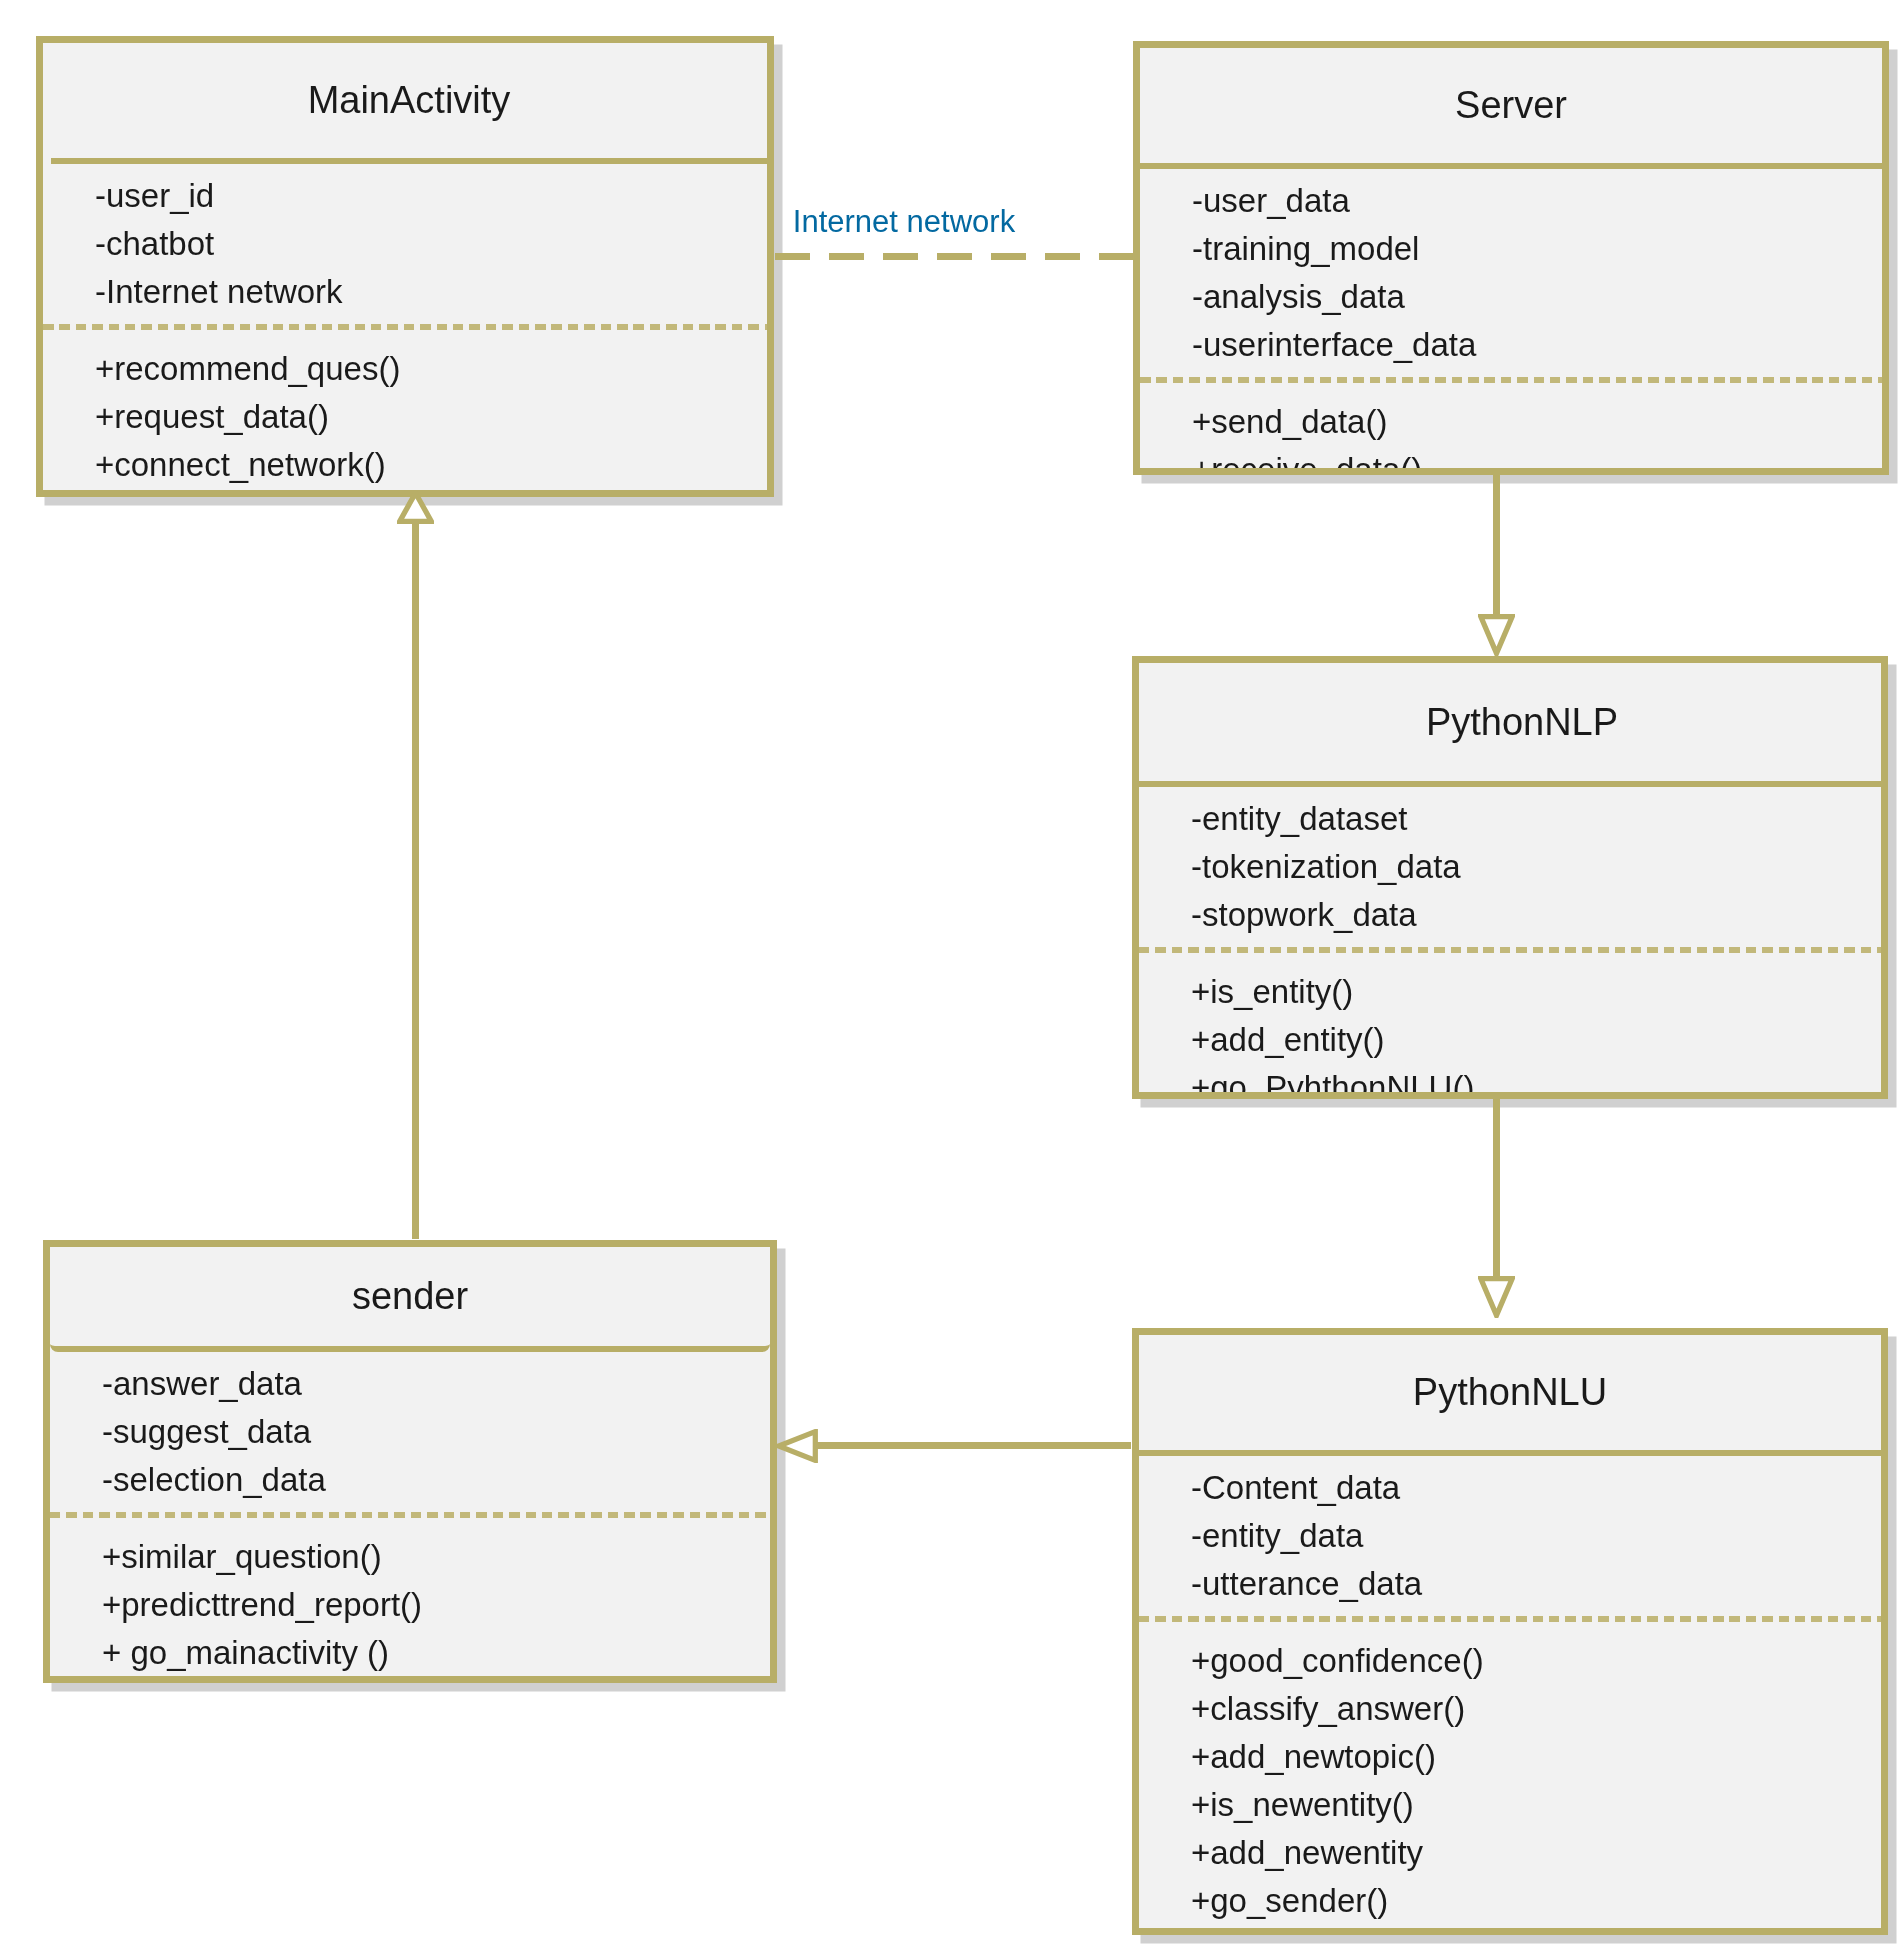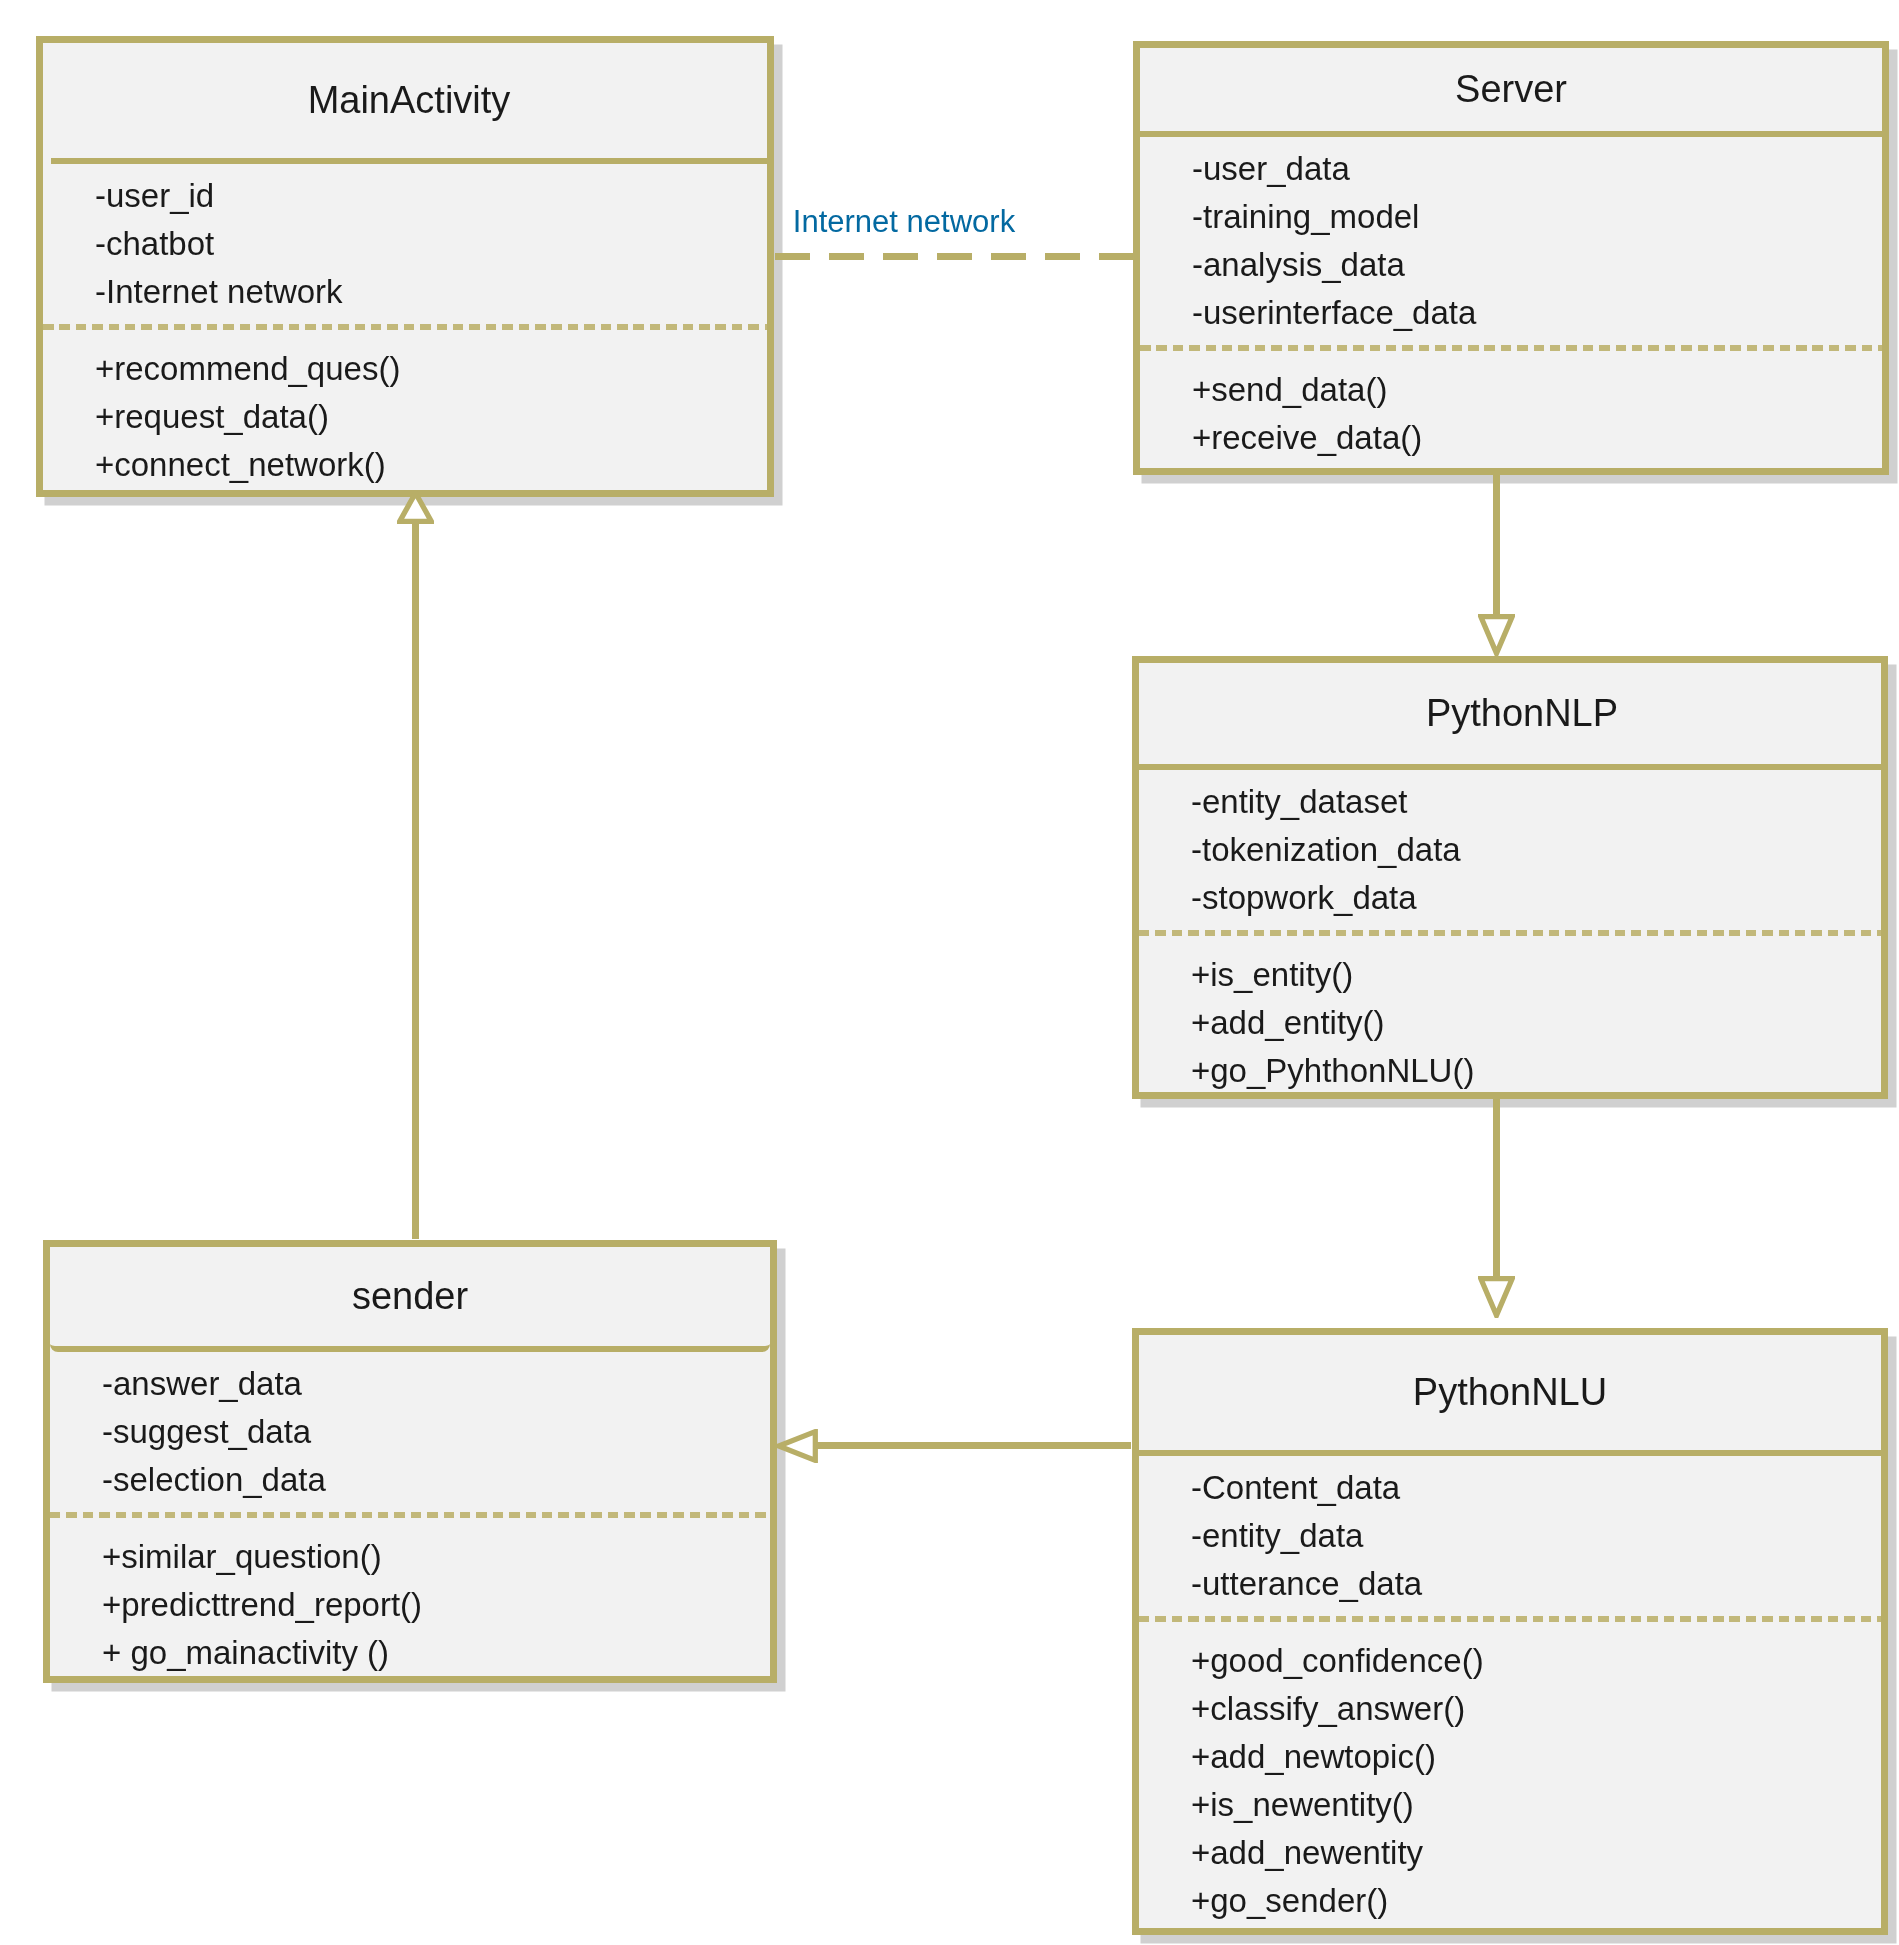--- a/index.html
+++ b/index.html
@@ -26,23 +26,23 @@
   .uml-row{font-size:33px;line-height:48px;white-space:pre;}
   .uml-dotted{
     height:5.9px;margin:7.9px 0;
     background:repeating-linear-gradient(90deg,#c2b87a 0 10.5px,rgba(0,0,0,0) 10.5px 16.4px);
   }
 
   
   #box-mainactivity{left:36px;top:36px;width:738px;height:461px;}
   #box-mainactivity .uml-title{height:121px;margin-left:8px;}
   #box-server{left:1133px;top:41px;width:756px;height:434px;}
-  #box-server .uml-title{height:89px;}
+  #box-server .uml-title{height:121px;}
   #box-pythonnlp{left:1132px;top:656px;width:756px;height:443px;}
-  #box-pythonnlp .uml-title{height:107px;padding-left:24px;}
+  #box-pythonnlp .uml-title{height:124px;padding-left:24px;}
   #box-pythonnlu{left:1132px;top:1328px;width:756px;height:607px;}
   #box-pythonnlu .uml-title{height:121px;}
   #box-sender{left:43px;top:1240px;width:734px;height:443px;}
   #box-sender .uml-title{height:105px;border-radius:8px;}
 
   
   .vline,.hline{position:absolute;background:#b8ae67;}
   .vline{width:6.5px;}
   .hline{height:6.5px;}
   .dashline{

